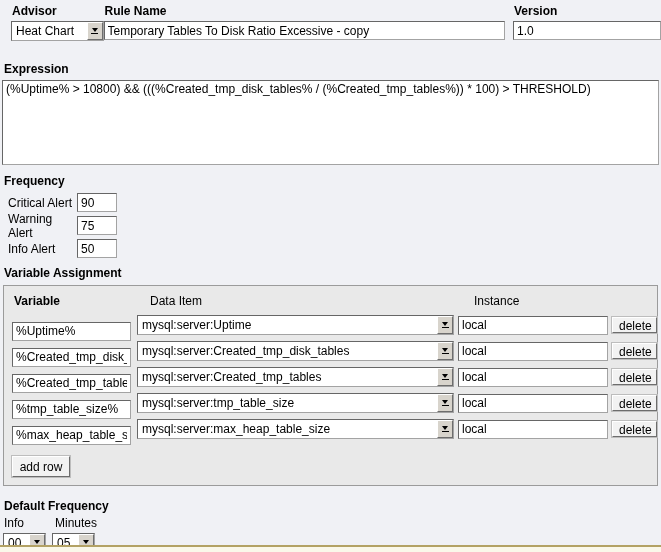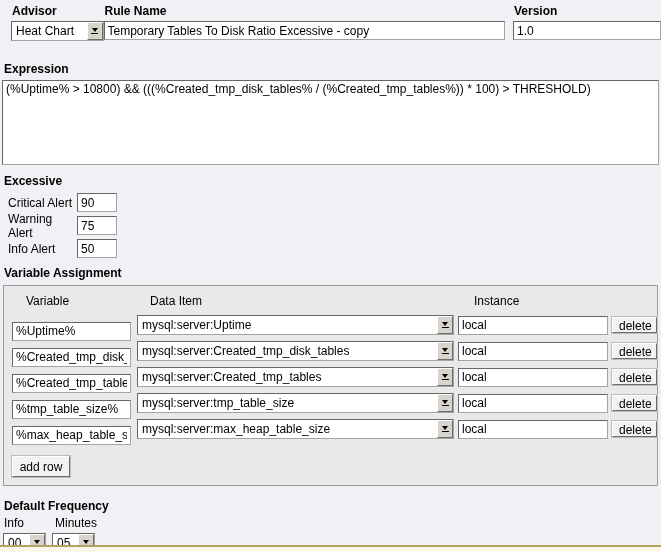--- a/index.html
+++ b/index.html
@@ -54,21 +54,21 @@
   .thr-row .txt { width:40px; }
   
   .va-heading { margin:8px 0 5px 4px; }
   .va-box {
     margin-left:3px; width:655px; height:201px;
     border:1px solid #9b9b9b; background:#e9e9e9;
     padding-top:8px;
   }
   .va-headers { position:relative; height:18px; }
   .va-headers span { position:absolute; top:0; }
-  .va-h-variable { left:22px; }
+  .va-h-variable { left:10px;font-weight:bold; }
   .va-h-dataitem { left:146px; }
   .va-h-instance { left:470px; }
   .va-row { display:flex; align-items:center; height:26px; padding-left:8px; }
   .va-var { width:119px;margin-top:12px; }
   .va-combo { width:318px; margin-left:6px; }
   .va-inst { width:150px; margin-left:4px; }
   .btn {
     background:#f2f2f2; color:#000;
     border:1px solid; border-color:#fff #6d6d6d #6d6d6d #fff;
     outline:1px solid #bdbdbd; outline-offset:0;
@@ -110,21 +110,21 @@
   </div>
   <div class="hcol col-version">
     <span class="blabel">Version</span>
     <input class="txt" type="text" value="1.0" style="">
   </div>
 </div>
 
 <div class="blabel expr-label">Expression</div>
 <textarea class="expr-area" spellcheck="false" style="">(%Uptime% &gt; 10800) &amp;&amp; (((%Created_tmp_disk_tables% / (%Created_tmp_tables%)) * 100) &gt; THRESHOLD)</textarea>
 
-<div class="blabel thr-heading">Excessive</div>
+<div class="blabel thr-heading">Frequency</div>
 <div class="thr-row">
   <span class="lbl">Critical Alert</span>
   <input class="txt" type="text" value="90" style="">
 </div>
 <div class="thr-row">
   <span class="lbl">Warning Alert</span>
   <input class="txt" type="text" value="75" style="">
 </div>
 <div class="thr-row">
   <span class="lbl">Info Alert</span>

